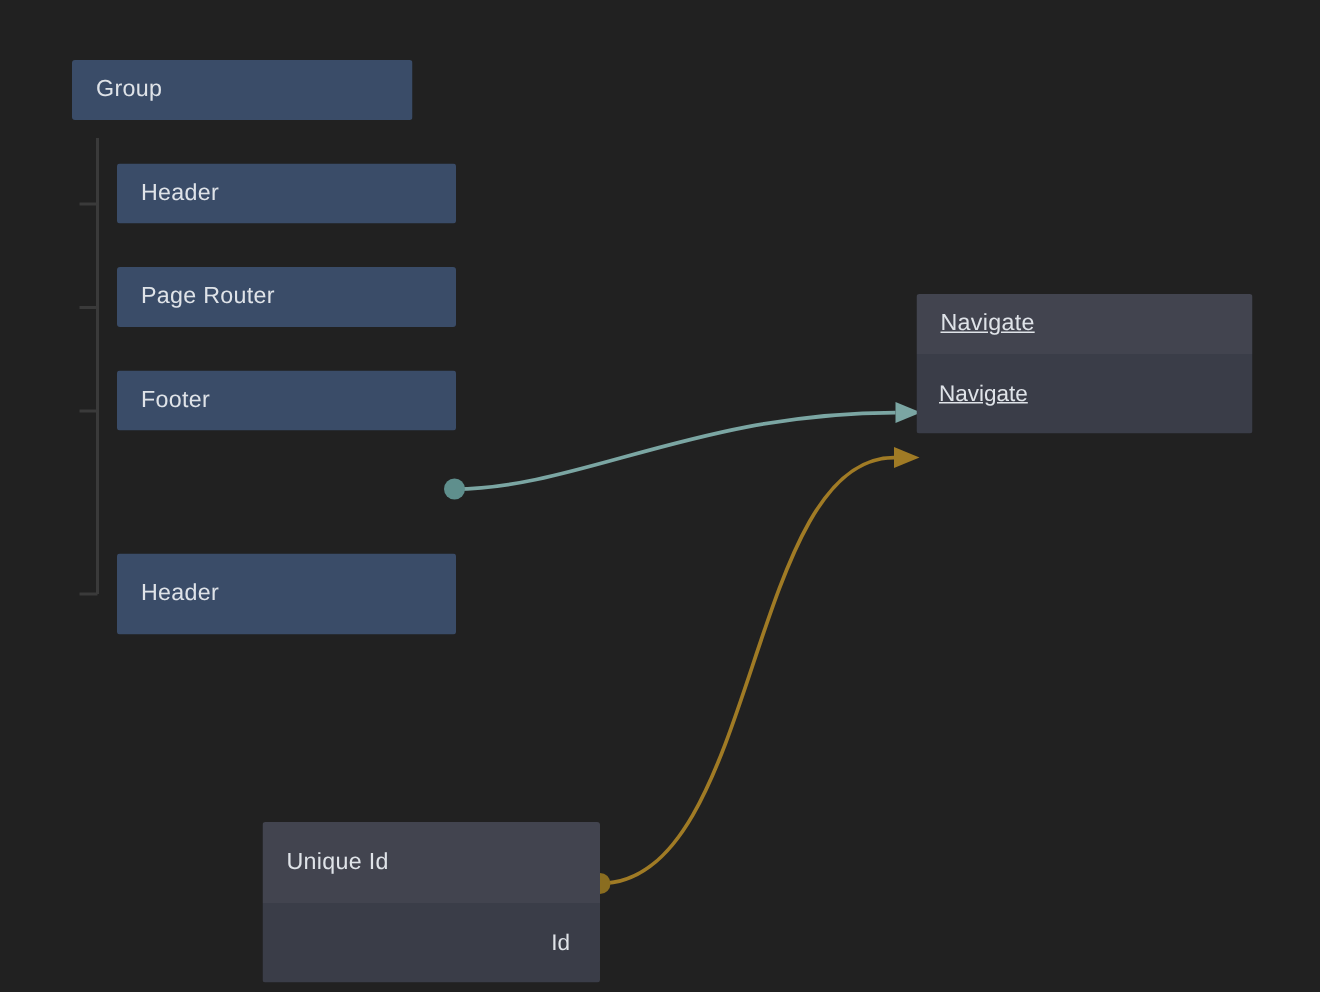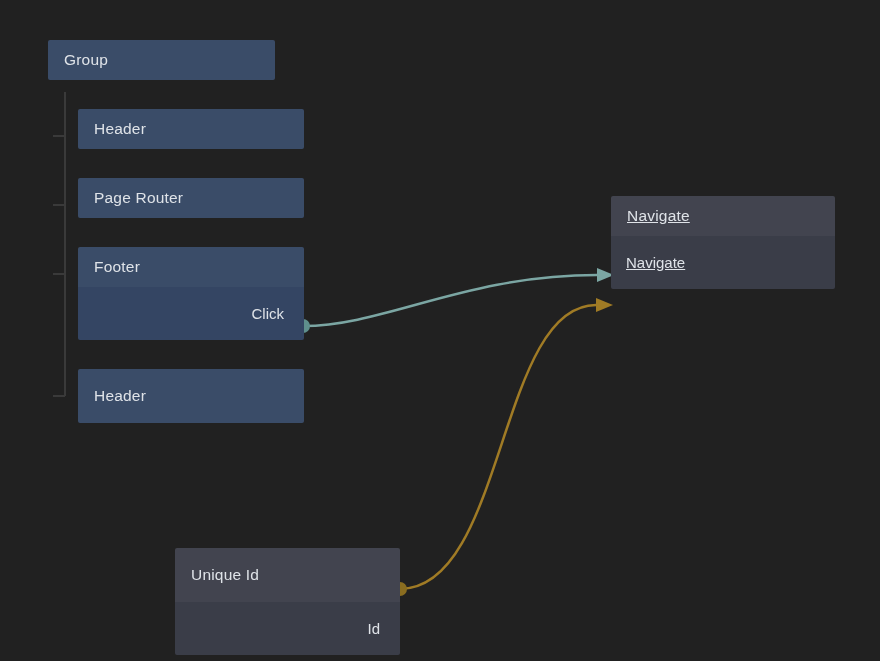--- a/index.html
+++ b/index.html
@@ -79,23 +79,20 @@
   <div class="node" style="left:78px;top:109px;width:226px;">
     <div class="title">Header</div>
   </div>
 
   <div class="node" style="left:78px;top:178px;width:226px;">
     <div class="title">Page Router</div>
   </div>
 
   <div class="node" style="left:78px;top:247px;width:226px;">
     <div class="title">Footer</div>
-    <div class="body">
-      <div class="port-row-out">Click</div>
-    </div>
   </div>
 
   <div class="node" style="left:78px;top:369px;width:226px;">
     <div class="title" style="height:54px;">Header</div>
   </div>
 
   <div class="node gray" style="left:611px;top:196px;width:224px;text-decoration:underline;">
     <div class="title">Navigate</div>
     <div class="body in-body">
       <div class="port-row-in">Navigate</div>

